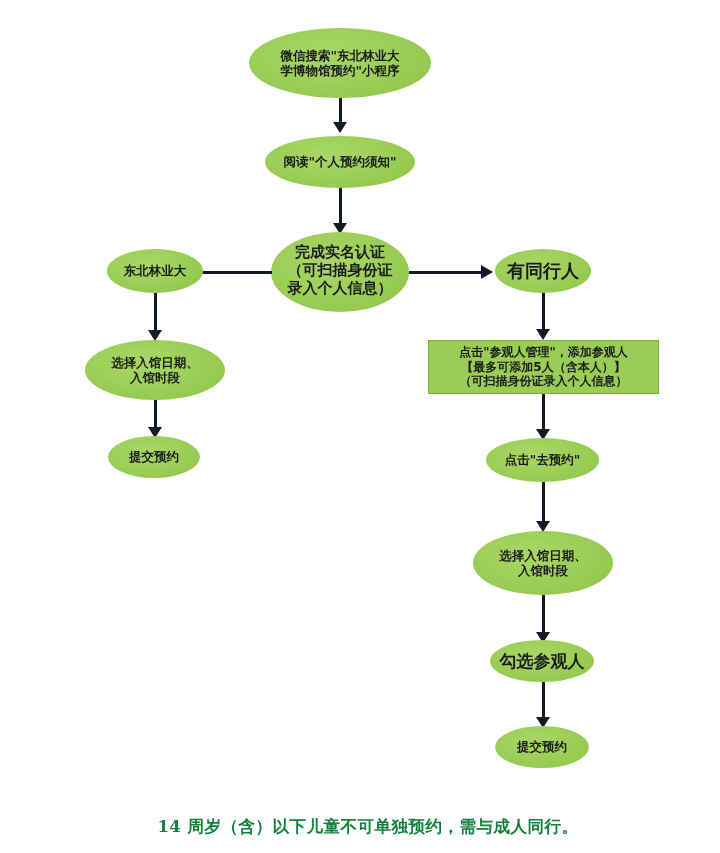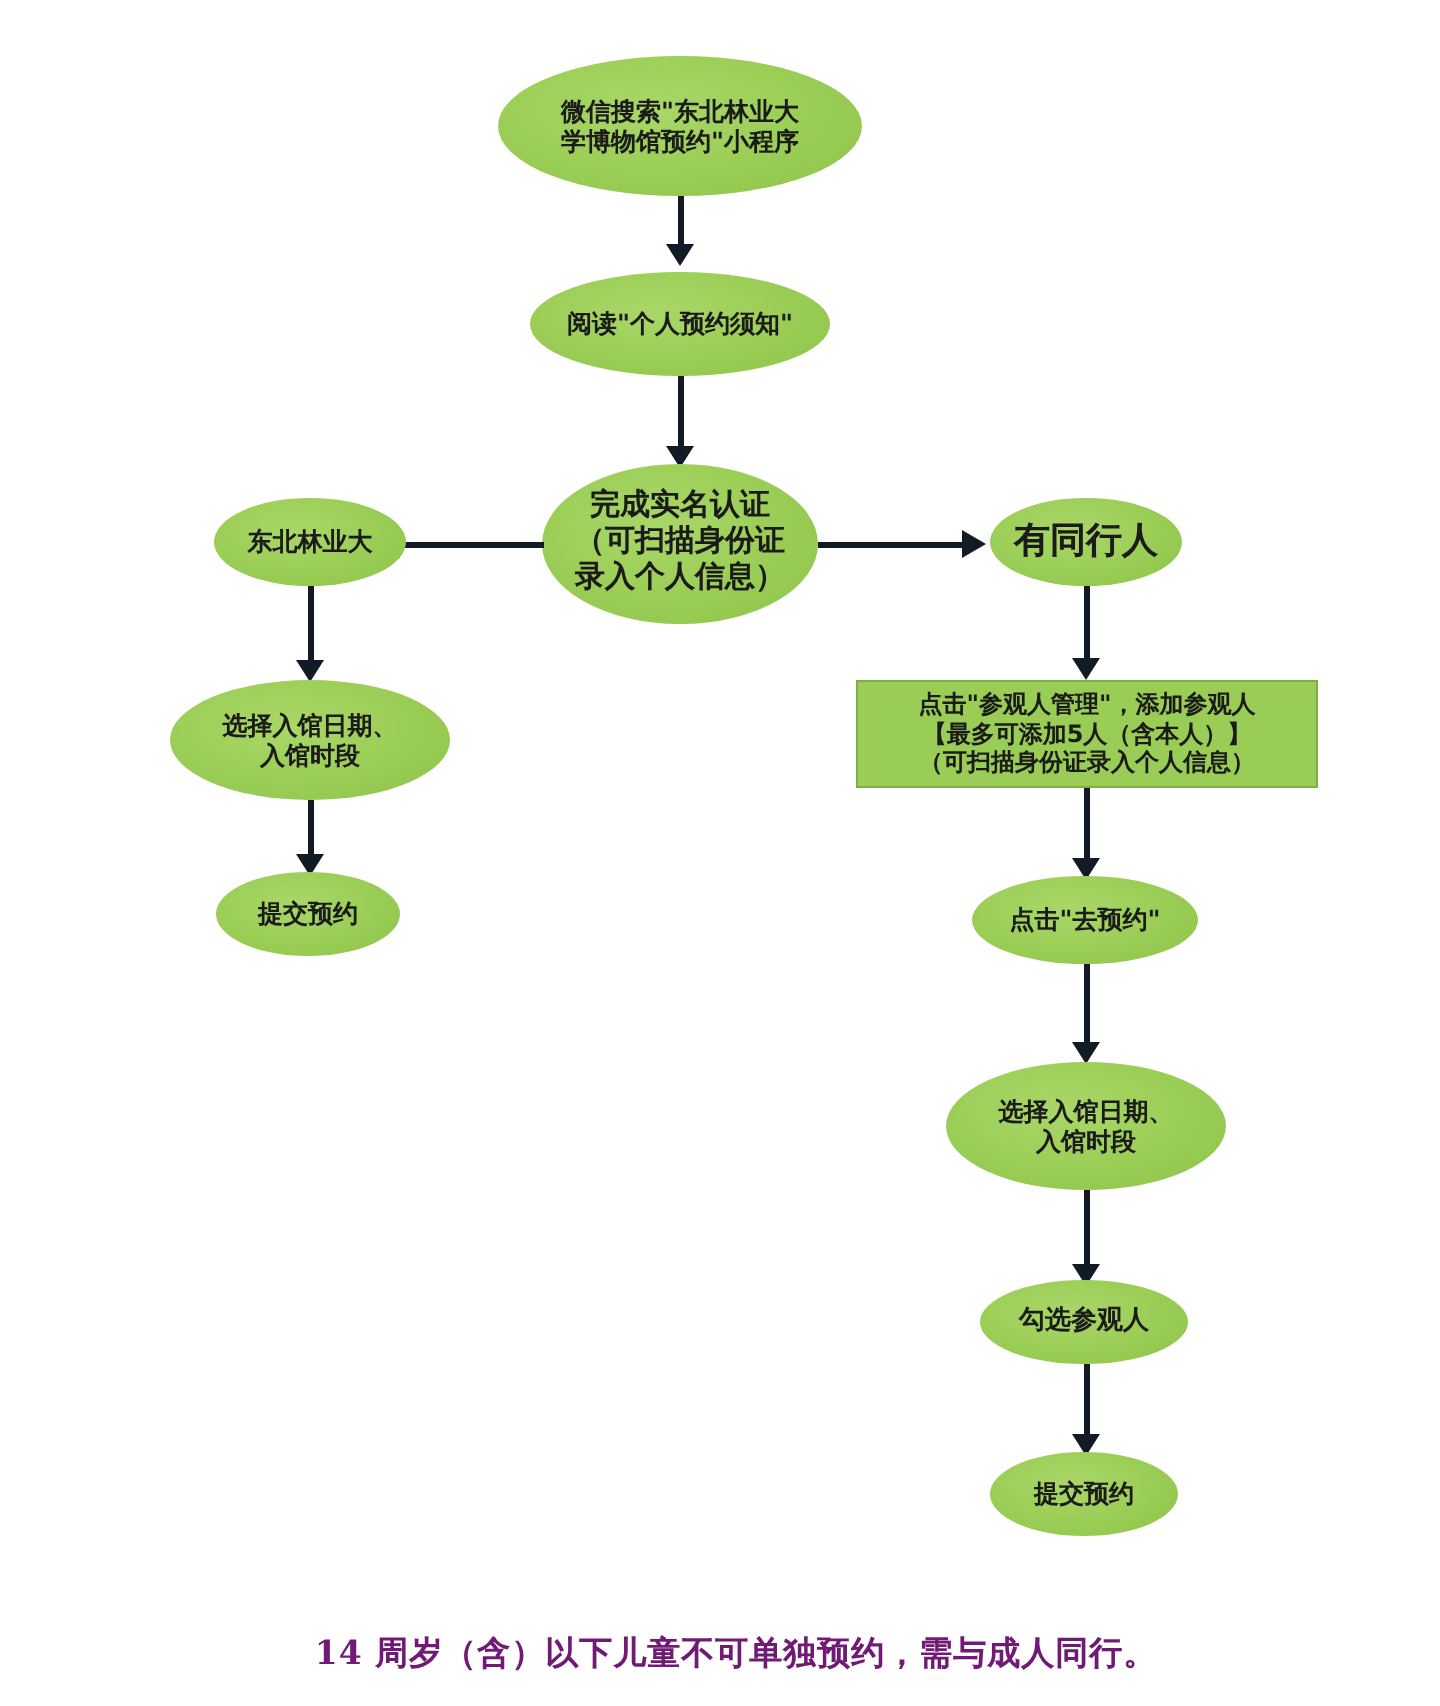--- a/index.html
+++ b/index.html
@@ -51,21 +51,21 @@
     border-top:7px solid transparent;
     border-bottom:7px solid transparent;
     border-left:12px solid #121a26;
   }
 
   #footer-note{
     position:absolute;
     left:16px;right:0;
     top:816px;
     text-align:center;
-    color:#701a75;
+    color:#15803d;
     font-size:16.5px;
     font-weight:bold;
     font-family:"DejaVu Serif","Liberation Serif",serif;
     letter-spacing:0.5px;
   }
 </style>
 </head>
 <body>
 
 <div id="chart">
@@ -120,21 +120,21 @@
 
   <div class="edge vline" style="left:541.5px;top:482px;height:44px;"></div>
   <div class="arrow arrow-down" style="left:536px;top:521px;"></div>
 
   <div class="node oval" style="left:473px;top:531px;width:140px;height:64px;font-size:12.5px;">选择入馆日期、
 入馆时段</div>
 
   <div class="edge vline" style="left:541.5px;top:595px;height:42px;"></div>
   <div class="arrow arrow-down" style="left:536px;top:632px;"></div>
 
-  <div class="node oval" style="left:490px;top:640px;width:104px;height:42px;font-size:13px;">勾选参观人</div>
+  <div class="node oval" style="left:490px;top:640px;width:104px;height:42px;font-size:17px;">勾选参观人</div>
 
   <div class="edge vline" style="left:541.5px;top:682px;height:40px;"></div>
   <div class="arrow arrow-down" style="left:536px;top:717px;"></div>
 
   <div class="node oval" style="left:495px;top:726px;width:94px;height:42px;font-size:12.5px;">提交预约</div>
 
   <div id="footer-note">14 周岁（含）以下儿童不可单独预约，需与成人同行。</div>
 
 </div>
 

